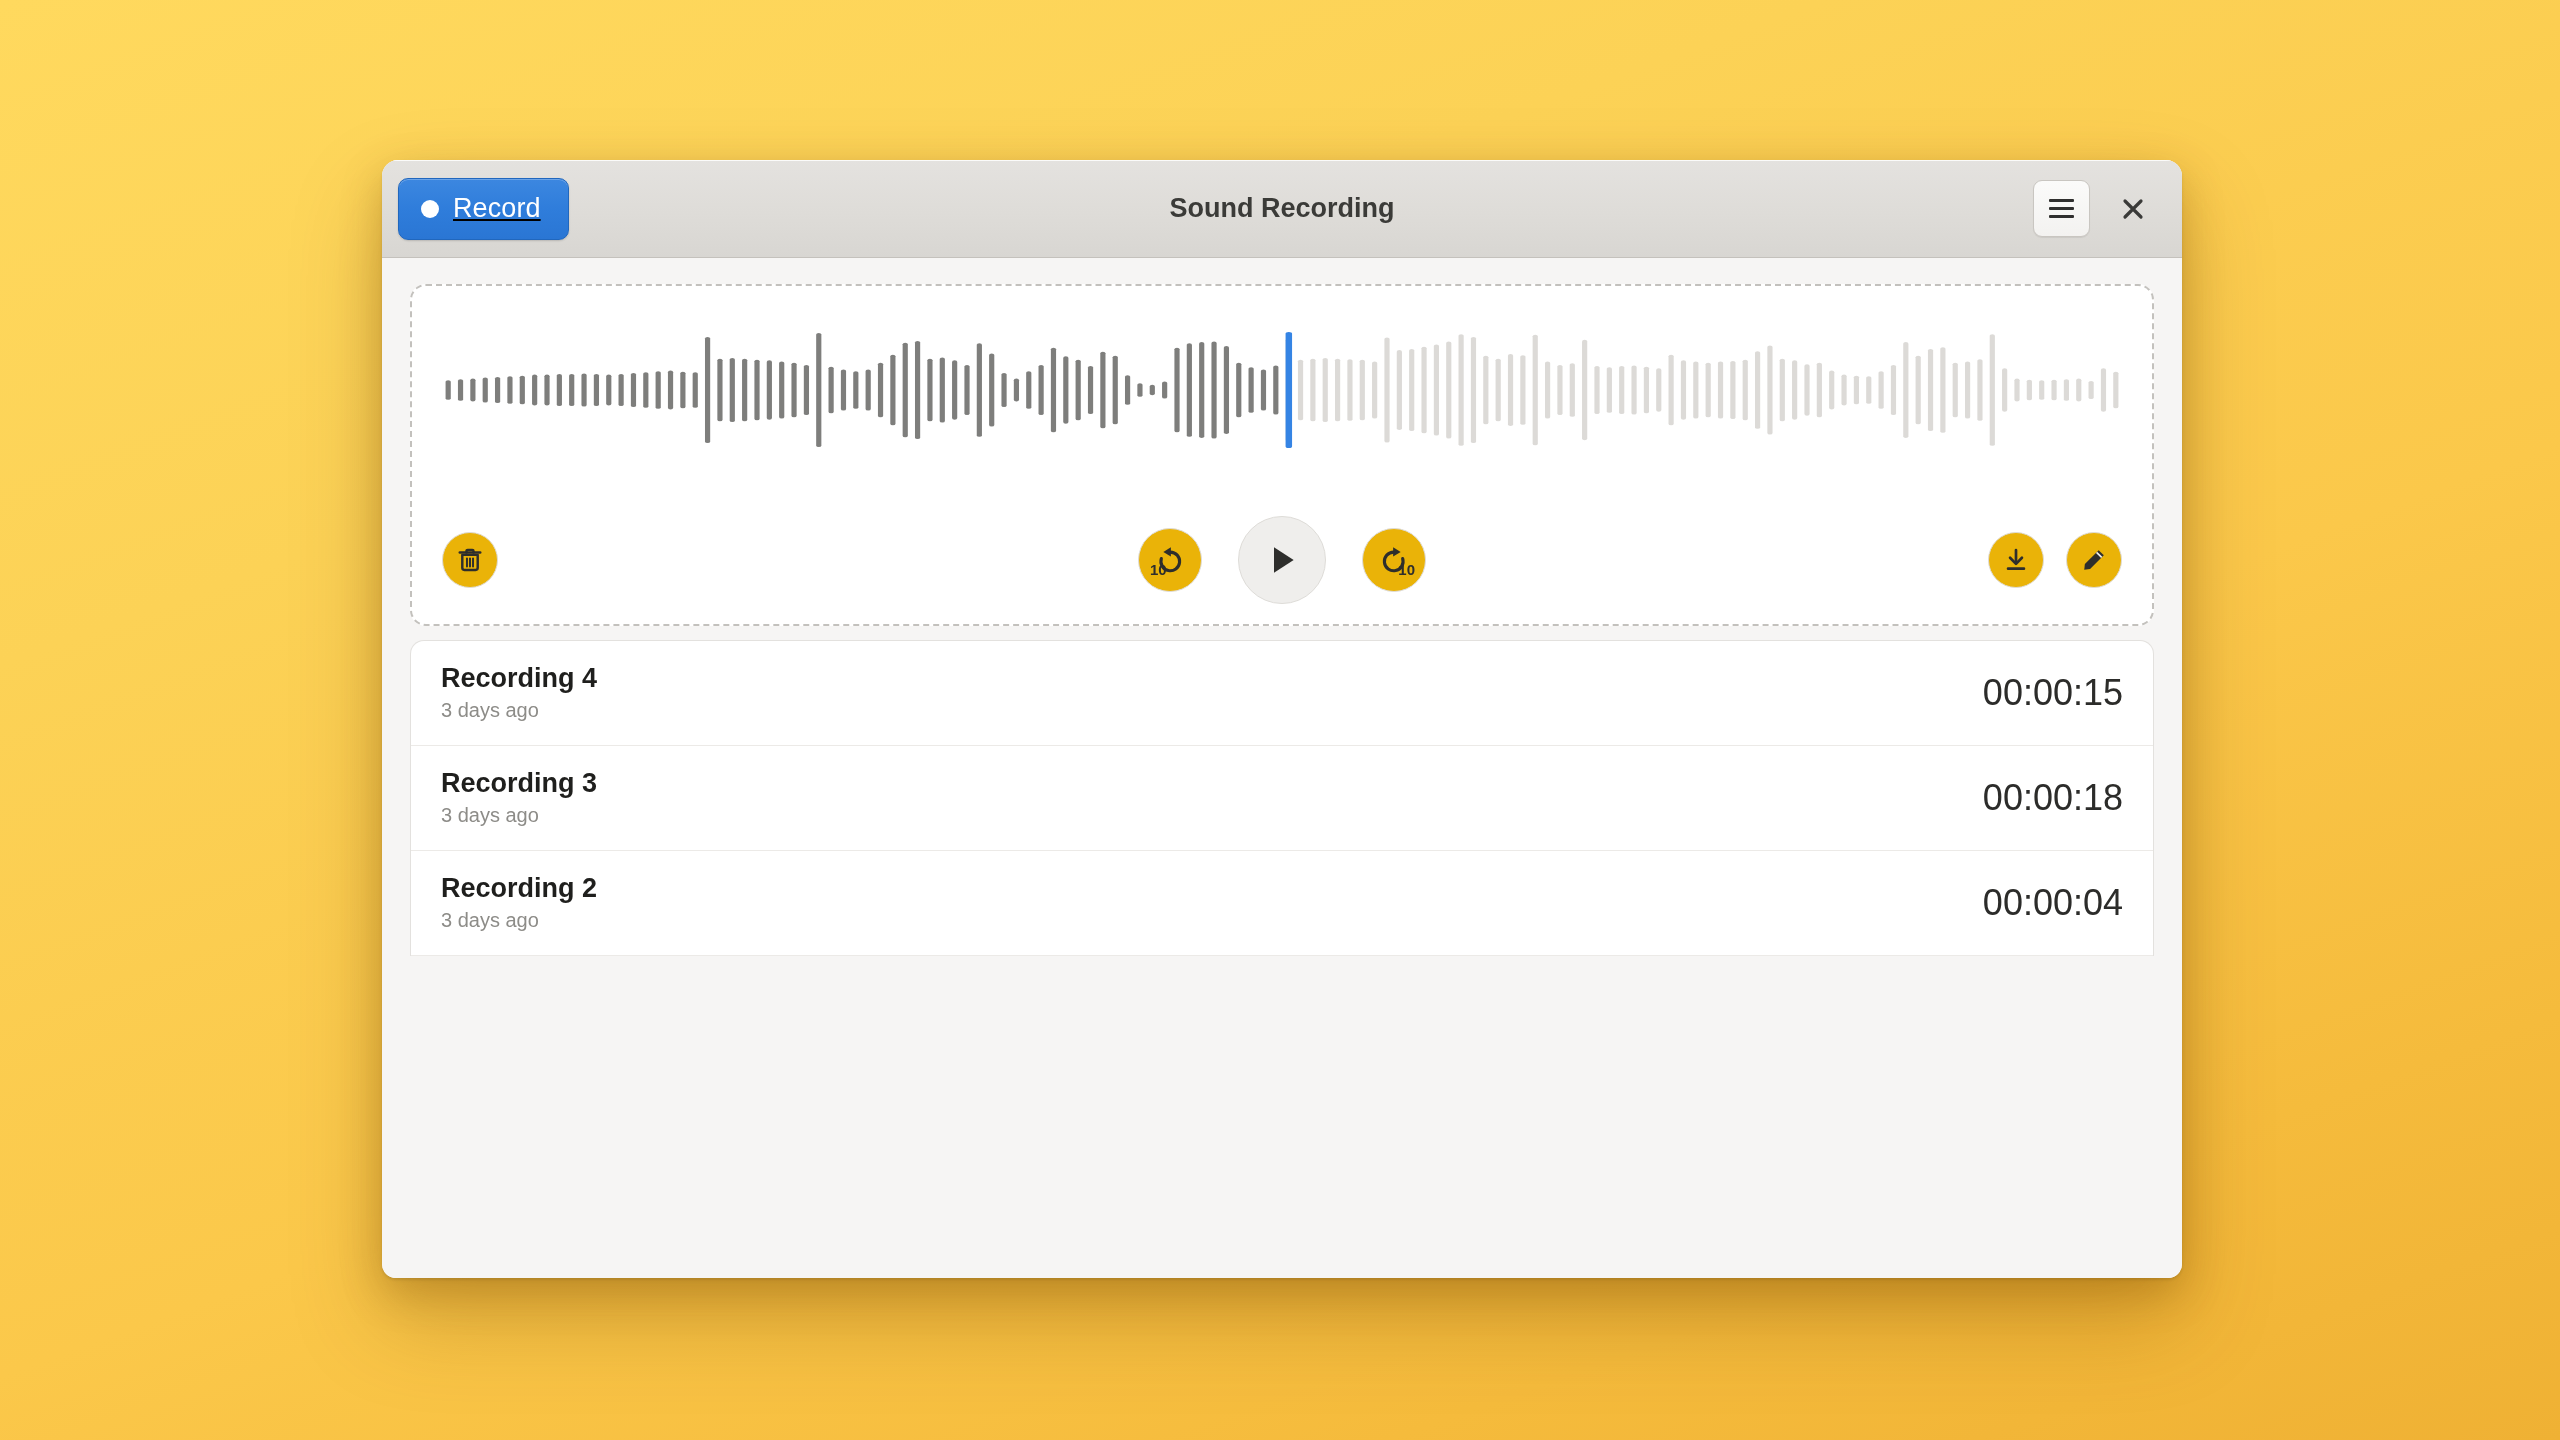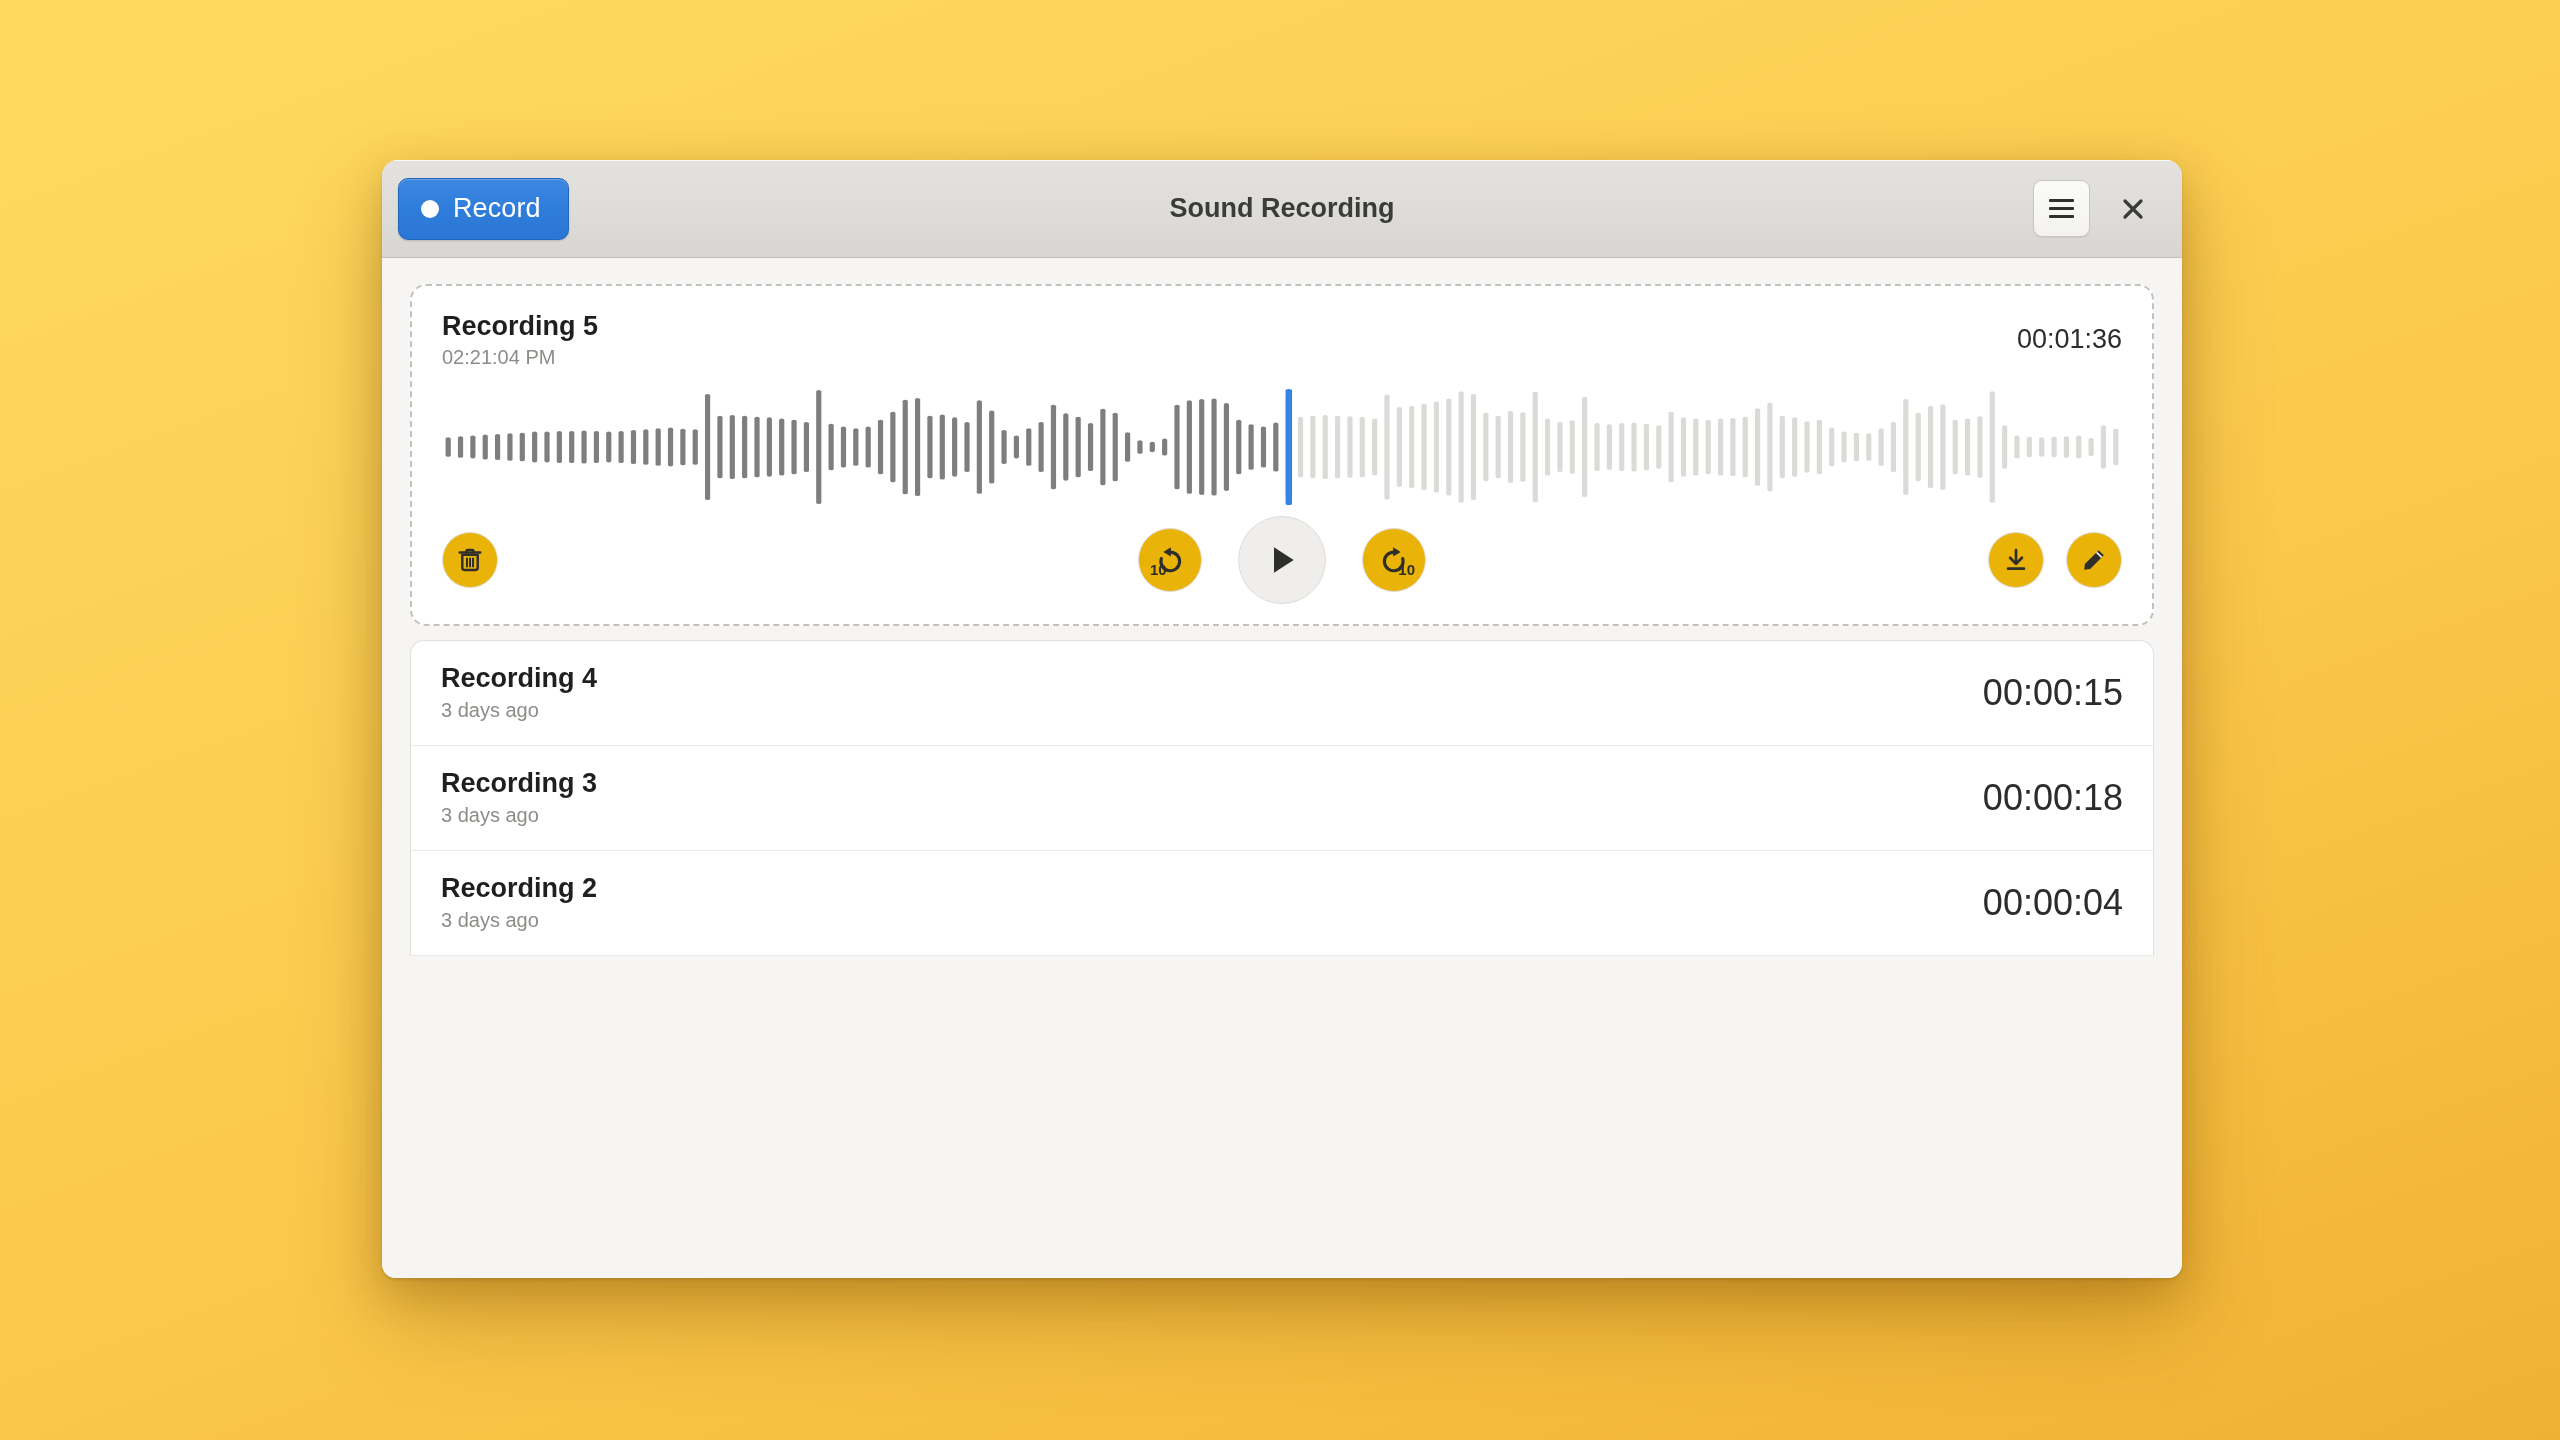--- a/index.html
+++ b/index.html
@@ -58,20 +58,21 @@
     align-items: center;
     gap: 14px;
     height: 62px;
     padding: 0 27px 0 22px;
     background: linear-gradient(180deg, #3c87e0 0%, #2f7ddb 50%, #2a76d4 100%);
     border: 1px solid #2167bd;
     border-radius: 10px;
     box-shadow: inset 0 1px 0 rgba(255,255,255,0.25), 0 1px 2px rgba(0,0,0,0.16);
     cursor: pointer;
     user-select: none;
+    text-decoration: underline;
   }
   .record-dot {
     width: 18px; height: 18px;
     border-radius: 50%;
     background: #ffffff;
     flex: 0 0 18px;
   }
   .record-label {
     color: #ffffff;
     font-size: 27px;
@@ -284,27 +285,20 @@
           <path d="M5 5 L21 21 M21 5 L5 21" stroke="currentColor" stroke-width="3.2" stroke-linecap="round" fill="none"></path>
         </svg>
       </div>
     </div>
   </div>
 
   <div id="content">
 
     <div id="player-card">
 
-      <div class="card-top">
-        <div class="rec-meta">
-          <div class="rec-name">Recording 5</div>
-          <div class="rec-sub">02:21:04 PM</div>
-        </div>
-        <div class="rec-duration">00:01:36</div>
-      </div>
 
       <div id="waveform">
         <svg id="waveform-svg" viewBox="0 0 1000 120" preserveAspectRatio="none">
             <rect x="2.13" y="50.31" width="3.09" height="19.38" rx="1.54" fill="#7e7e7c"></rect>
             <rect x="9.49" y="49.17" width="3.09" height="21.66" rx="1.54" fill="#7e7e7c"></rect>
             <rect x="16.84" y="48.60" width="3.09" height="22.80" rx="1.54" fill="#7e7e7c"></rect>
             <rect x="24.19" y="47.46" width="3.09" height="25.08" rx="1.54" fill="#7e7e7c"></rect>
             <rect x="31.54" y="46.89" width="3.09" height="26.22" rx="1.54" fill="#7e7e7c"></rect>
             <rect x="38.90" y="46.32" width="3.09" height="27.36" rx="1.54" fill="#7e7e7c"></rect>
             <rect x="46.25" y="45.75" width="3.09" height="28.50" rx="1.54" fill="#7e7e7c"></rect>

